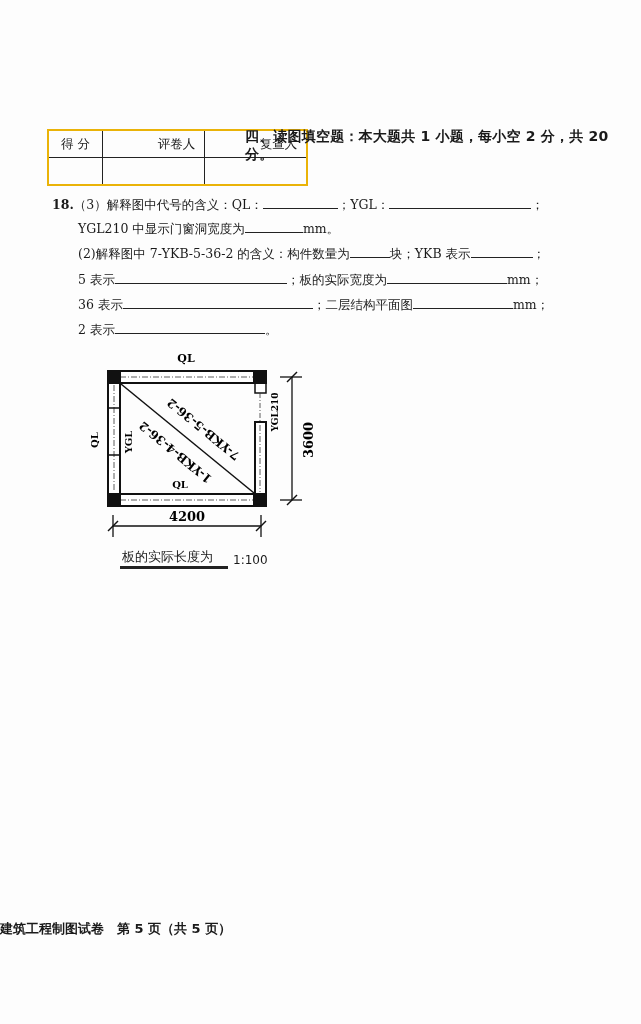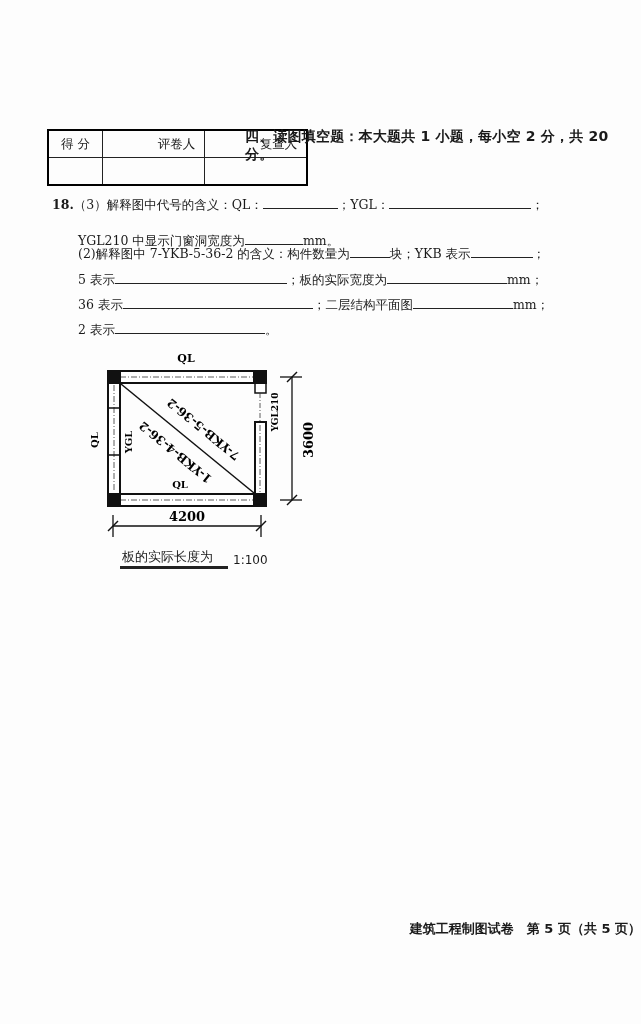--- a/index.html
+++ b/index.html
@@ -1,31 +1,31 @@
 <!DOCTYPE html>
 <html><head>
 <meta charset="utf-8">
 <style>
   html, body { margin:0; padding:0; }
   body { width:641px; height:1024px; background:#fdfdfd; position:relative; overflow:hidden;
          font-family:"DejaVu Serif","Liberation Serif",serif; color:#1a1a1a; }
   .abs { position:absolute; }
-  .score-table { left:47px; top:129px; border-collapse:collapse; border:2px solid #000000; }
+  .score-table { left:47px; top:129px; border-collapse:collapse; border:2px solid #eab308; }
   .score-table td { border:1.5px solid #222; width:53px; height:26px; text-align:center;
          font-family:"DejaVu Sans","Liberation Sans",sans-serif; font-size:12.5px; padding:0; }
   .score-table td.w2 { width:55px;padding-left:46px; }
   .score-table tr.blank td { height:26px; }
   .section-title { left:245px; top:128px; font-size:14px; font-weight:bold; font-family:"DejaVu Sans","Liberation Sans",sans-serif; letter-spacing:0.2px; }
   .line { font-size:12.5px; white-space:nowrap; }
   .blank-u { display:inline-block; border-bottom:1.3px solid #222; height:11px; vertical-align:baseline; }
   .q-num { font-weight:bold;margin-top:44px; }
   .caption { left:122px; top:548px; font-size:13px; font-family:"DejaVu Sans","Liberation Sans",sans-serif; }
   .caption-ul { left:120px; top:566px; width:108px; height:2.5px; background:#222; }
   .scale { left:233px; top:553px; font-size:12px; font-family:"DejaVu Sans","Liberation Sans",sans-serif; }
-  .footer { left:0; width:641px; top:920px; text-align:right; font-size:13px; font-weight:bold;
+  .footer { left:0; width:641px; top:920px; text-align:left; font-size:13px; font-weight:bold;
             font-family:"DejaVu Sans","Liberation Sans",sans-serif; }
   svg text { font-family:"DejaVu Serif","Liberation Serif",serif; font-weight:bold; }
 </style>
 </head>
 <body>
 
 <table class="abs score-table">
   <tbody>
       <tr>
     <td>得 分</td>
@@ -38,21 +38,21 @@
     <td></td>
   </tr>
 </tbody>
   </table>
 
 <div class="abs section-title">四、读图填空题：本大题共 1 小题，每小空 2 分，共 20 分。</div>
 
 <div class="abs line" style="left:52px; top:197px;">
   <span class="q-num">18.</span><span>（3）解释图中代号的含义：QL：</span><span class="blank-u" style="width:75px;"></span><span>；YGL：</span><span class="blank-u" style="width:142px;"></span><span>；</span>
 </div>
-<div class="abs line" style="left:78px; top:221px;margin-top:12px;">
+<div class="abs line" style="left:78px; top:221px;">
   <span>YGL210 中显示门窗洞宽度为</span><span class="blank-u" style="width:58px;"></span><span>mm。</span>
 </div>
 
 <div class="abs line" style="left:78px; top:246px;">
   <span>(2)解释图中 7-YKB-5-36-2 的含义：构件数量为</span><span class="blank-u" style="width:40px;"></span><span>块；YKB 表示</span><span class="blank-u" style="width:62px;"></span><span>；</span>
 </div>
 <div class="abs line" style="left:78px; top:272px;">
   <span>5 表示</span><span class="blank-u" style="width:172px;"></span><span>；板的实际宽度为</span><span class="blank-u" style="width:120px;"></span><span>mm；</span>
 </div>
 <div class="abs line" style="left:78px; top:297px;">

